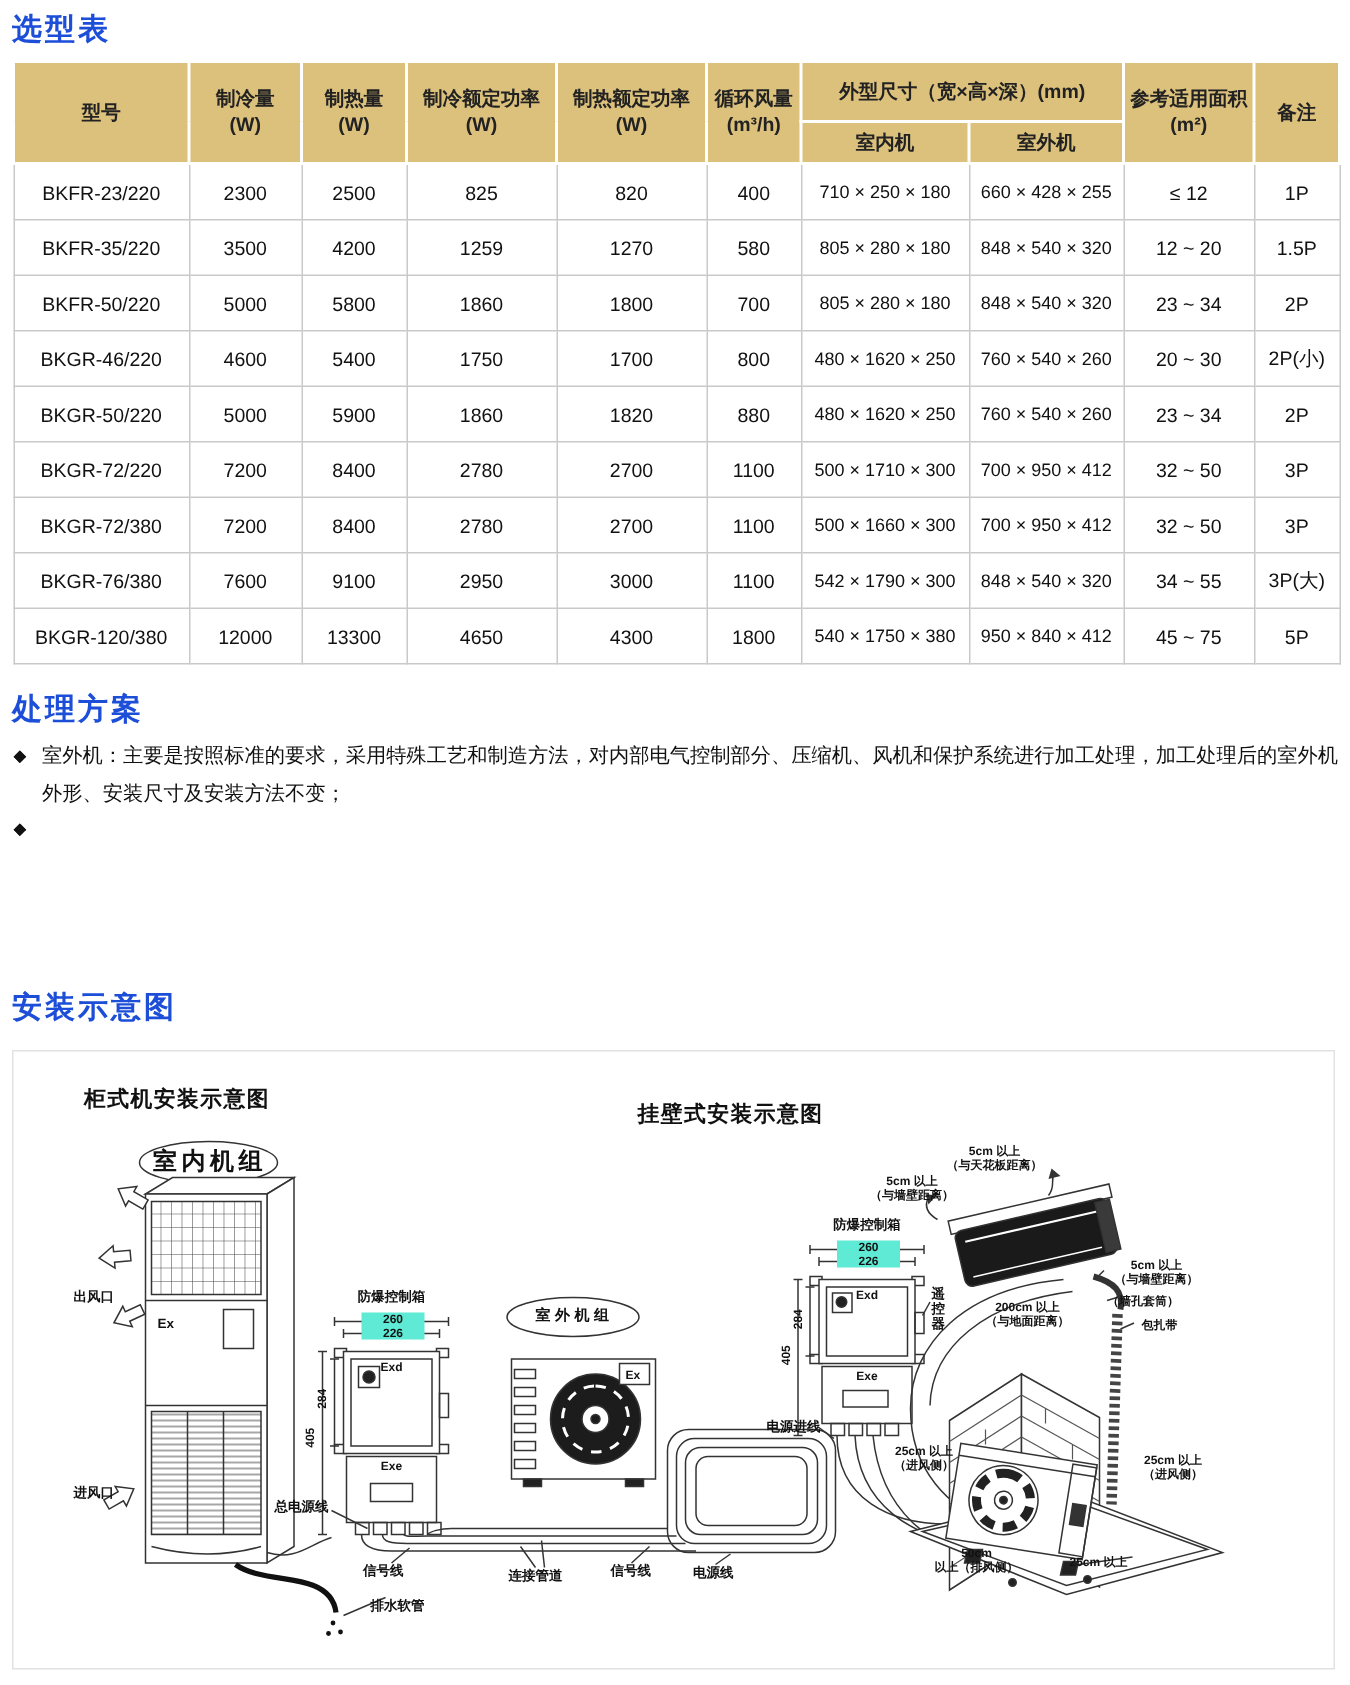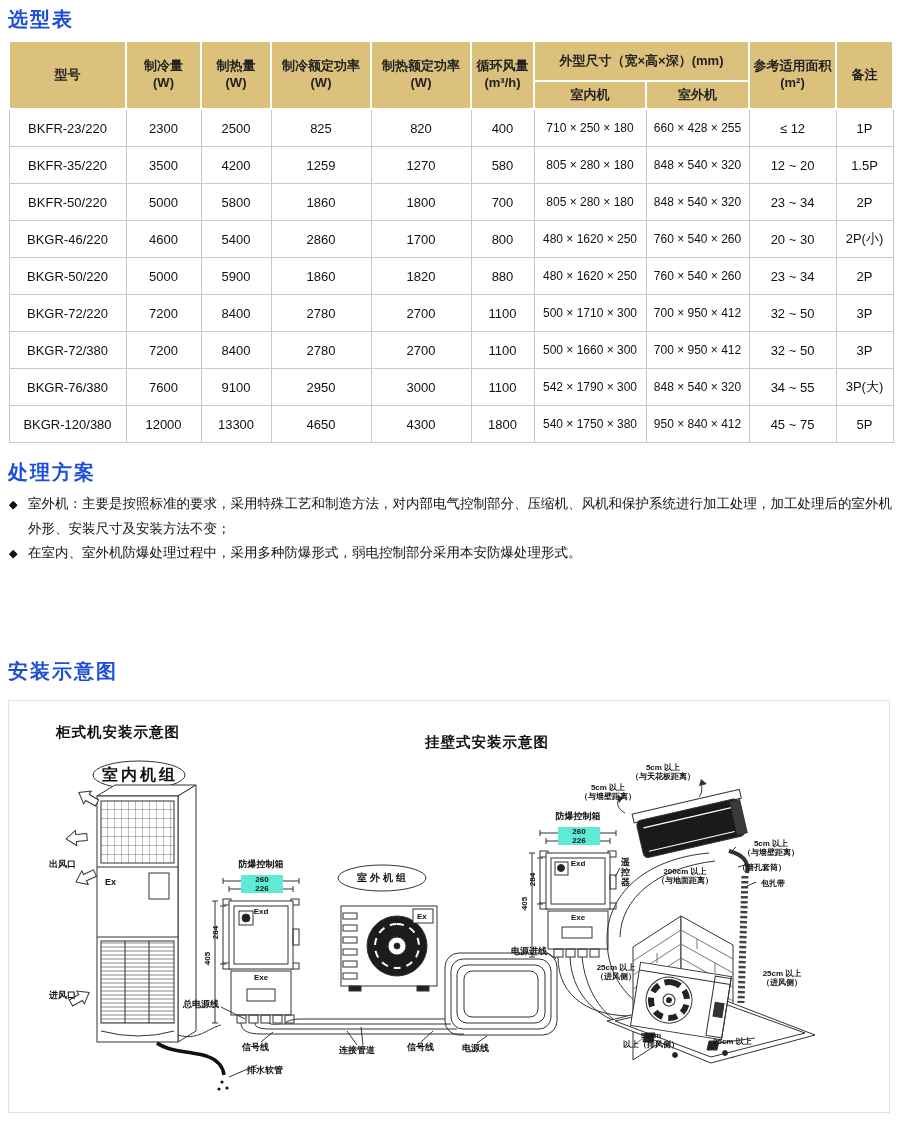--- a/index.html
+++ b/index.html
@@ -119,21 +119,21 @@
           <td>700</td>
           <td>805 × 280 × 180</td>
           <td>848 × 540 × 320</td>
           <td>23 ~ 34</td>
           <td>2P</td>
         </tr>
         <tr>
           <td>BKGR-46/220</td>
           <td>4600</td>
           <td>5400</td>
-          <td>2860</td>
+          <td>1750</td>
           <td>1700</td>
           <td>800</td>
           <td>480 × 1620 × 250</td>
           <td>760 × 540 × 260</td>
           <td>20 ~ 30</td>
           <td>2P(小)</td>
         </tr>
         <tr>
           <td>BKGR-50/220</td>
           <td>5000</td>
@@ -195,21 +195,21 @@
           <td>5P</td>
         </tr>
       </tbody>
   </table>
 
   <div class="sec-title" style="top:459px;">处理方案</div>
   <ul id="treat-list">
       <li><span class="diamond">◆</span></li>
       <li><span class="diamond">◆</span><span>室外机：主要是按照标准的要求，采用特殊工艺和制造方法，对内部电气控制部分、压缩机、风机和保护系统进行加工处理，加工处理后的室外机外形、安装尺寸及安装方法不变；</span></li>
       <li><span class="diamond">◆</span></li>
-      <li><span class="diamond">◆</span><span>在室内、室外机防爆处理过程中，采用多种防爆形式，弱电控制部分采用本安防爆处理形式。</span></li>
+      <li><span class="diamond">◆</span></li>
     </ul>
 
   <div class="sec-title" style="top:658px;">安装示意图</div>
 
   <div id="diagram-box">
     <svg width="880" height="411" viewBox="0 0 880 411">
       <defs>
         <pattern id="grid" width="7" height="9" patternUnits="userSpaceOnUse">
             <path d="M0,0H7M0,0V9" stroke="#444" stroke-width="0.7" fill="none"></path>
           </pattern>

